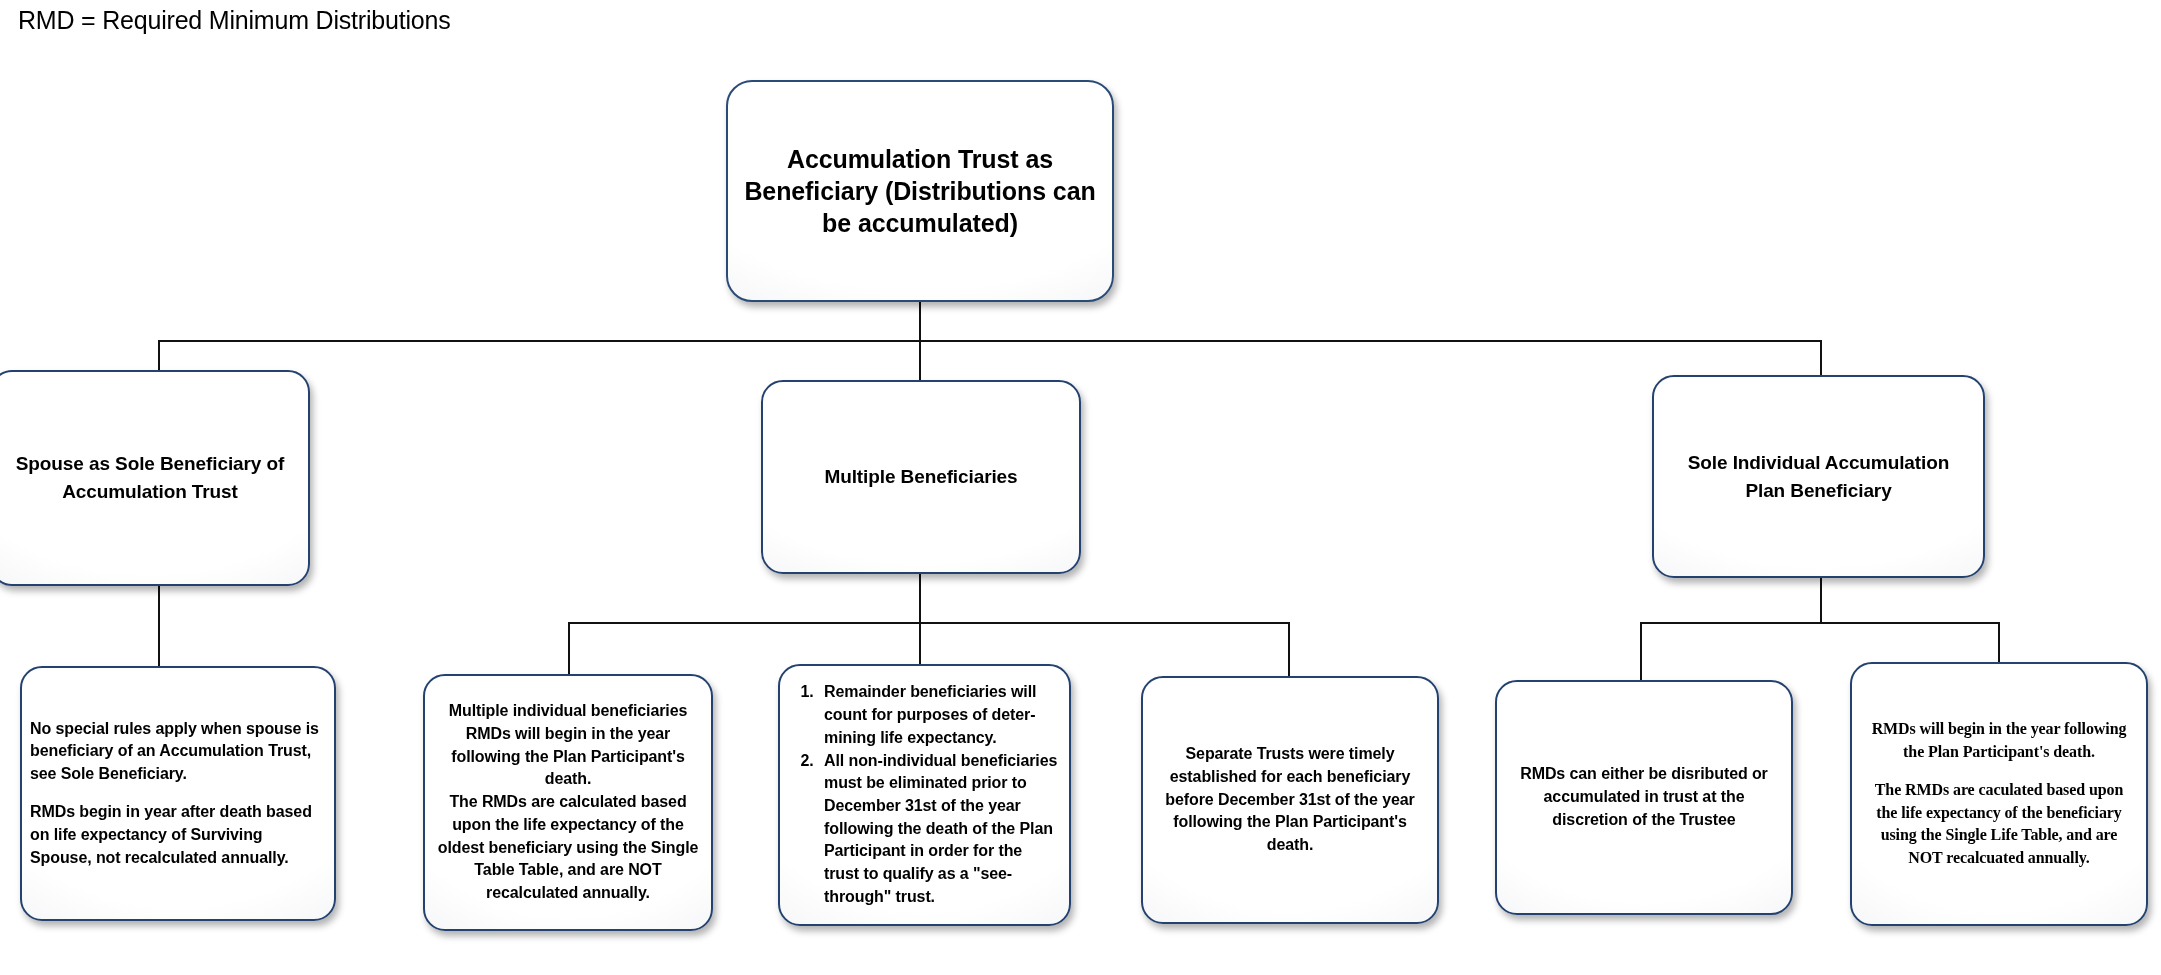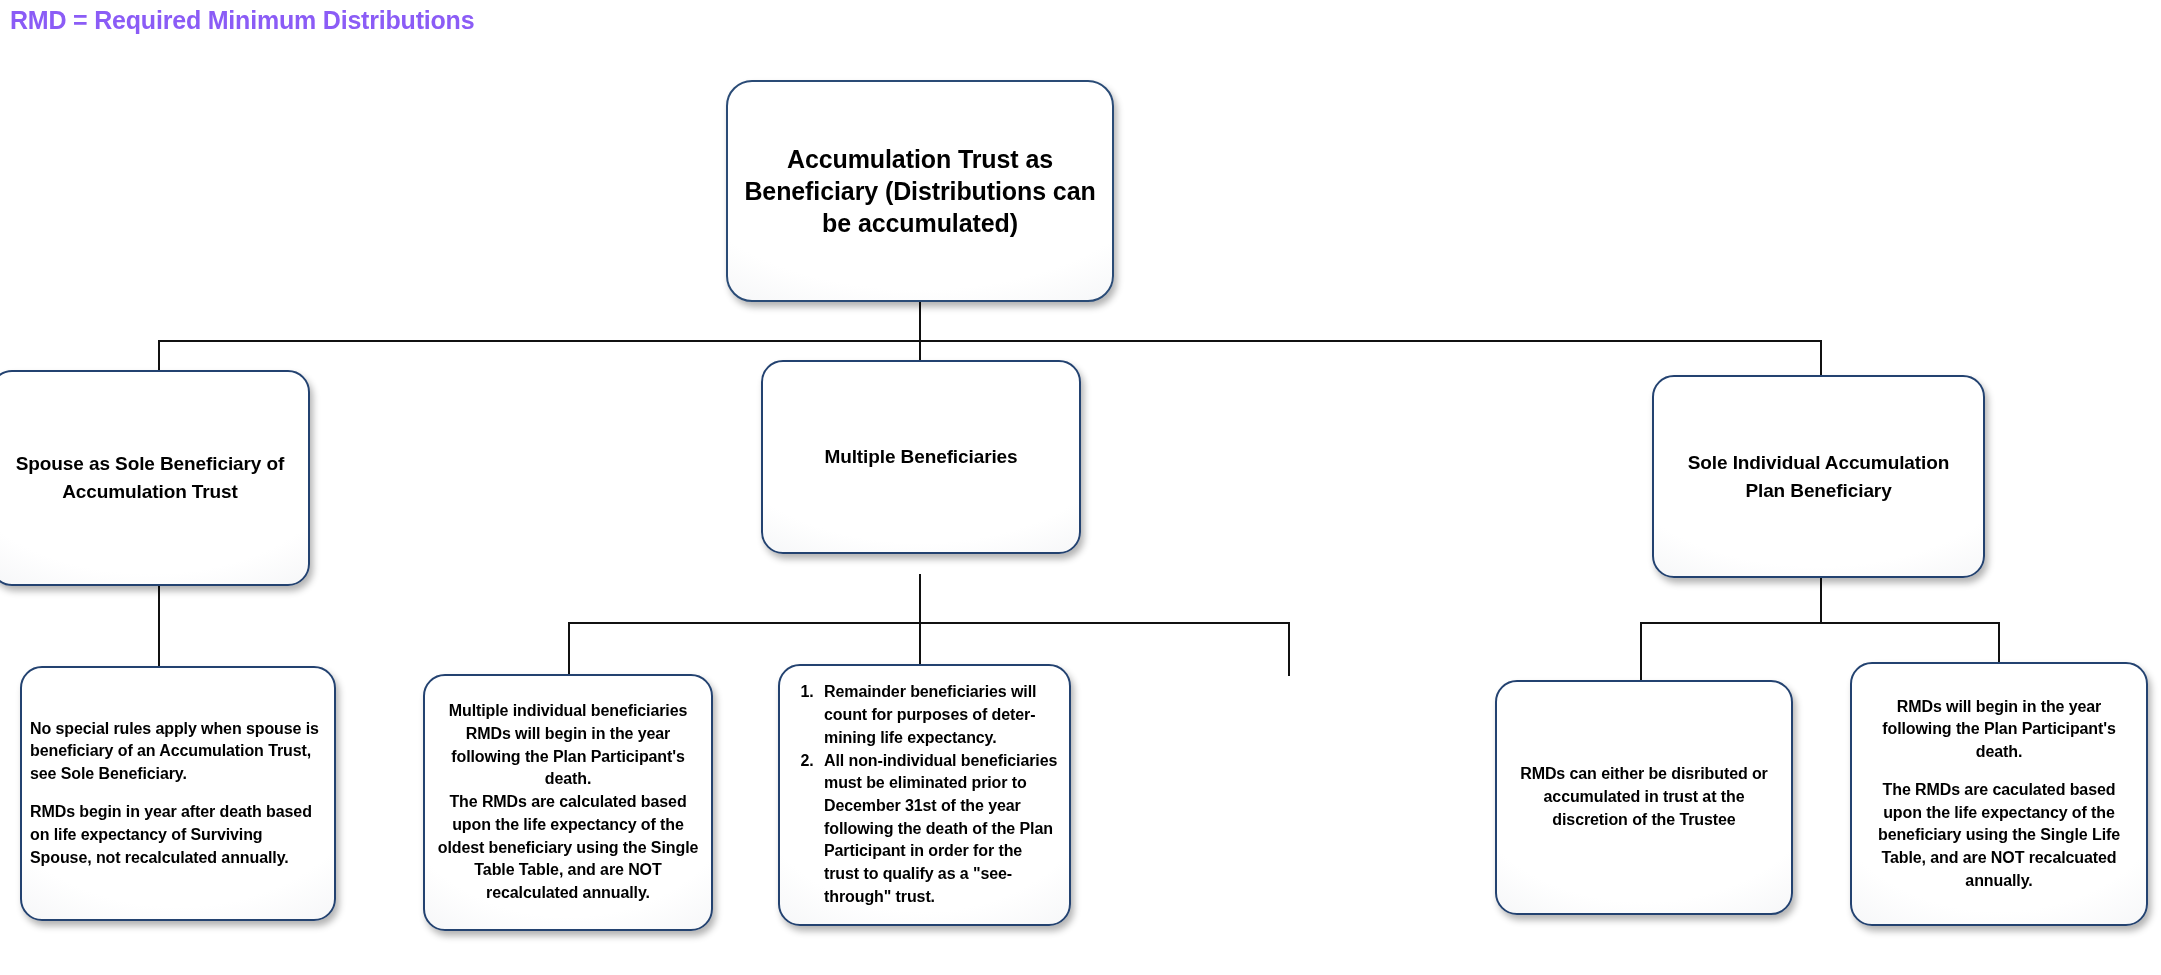--- a/index.html
+++ b/index.html
@@ -16,26 +16,26 @@
     position: relative;
     width: 2161px;
     height: 975px;
     overflow: hidden;
     background: #ffffff;
   }
 
   
   .chart-title {
     position: absolute;
-    left: 10px;
+    left: 18px;
     top: 6px;
     font-size: 25px;
-    font-weight: bold;
+    font-weight: normal;
     letter-spacing: -0.2px;
-    color: #8b5cf6;
+    color: #000000;
     white-space: nowrap;
   }
 
   
   .conn {
     position: absolute;
     background: #111111;
   }
   .conn.v { width: 2px; }
   .conn.h { height: 2px; }
@@ -139,21 +139,21 @@
   <div class="conn v" style="left:1998px; top:622px; height:40px;"></div>
 
   <div class="node root" style="left:726px; top:80px; width:388px; height:222px;">
     <div class="node-inner">Accumulation Trust as Beneficiary (Distributions can be accumulated)</div>
   </div>
 
   <div class="node level2" style="left:-10px; top:370px; width:320px; height:216px;">
     <div class="node-inner">Spouse as Sole Beneficiary of Accumulation  Trust</div>
   </div>
 
-  <div class="node level2" style="left:761px; top:360px; width:320px; height:194px;">
+  <div class="node level2" style="left:761px; top:380px; width:320px; height:194px;">
     <div class="node-inner">Multiple Beneficiaries</div>
   </div>
 
   <div class="node level2" style="left:1652px; top:375px; width:333px; height:203px;">
     <div class="node-inner">Sole Individual  Accumulation Plan Beneficiary</div>
   </div>
 
   <div class="node leaf left" style="left:20px; top:666px; width:316px; height:255px;">
     <div class="node-inner">
       <p class="para">No special rules apply when spouse is beneficiary of an Accumulation Trust, see Sole Beneficiary.</p>
@@ -170,27 +170,32 @@
 
   <div class="node leaf left" style="left:778px; top:664px; width:293px; height:262px;">
     <div class="node-inner">
       <ol class="numlist">
         <li>Remainder beneficiaries will count for purposes of deter-mining life expectancy.</li>
         <li>All non-individual beneficiaries must be eliminated prior to December 31st of the year following the death of the Plan Participant in order for the trust to qualify as a  "see-through" trust.</li>
       </ol>
     </div>
   </div>
 
+  <div class="node leaf center" style="left:1141px; top:676px; width:298px; height:248px;">
+    <div class="node-inner">
+      <p class="para">Separate Trusts were timely established for each beneficiary before December 31st of the year following the Plan Participant's death.</p>
+    </div>
+  </div>
 
   <div class="node leaf center" style="left:1495px; top:680px; width:298px; height:235px;">
     <div class="node-inner">
       <p class="para">RMDs can either be disributed or accumulated in trust at the discretion of the Trustee</p>
     </div>
   </div>
 
-  <div class="node leaf center" style="left:1850px; top:662px; width:298px; height:264px;">
+  <div class="node leaf center" style="left:1850px; top:662px; width:298px; height:264px;font-family:Liberation Serif, serif;">
     <div class="node-inner">
       <p class="para">RMDs will begin in the year following the Plan Participant's death.</p>
       <p class="para">The RMDs are caculated based upon the life expectancy of the beneficiary using the Single Life Table, and are NOT recalcuated annually.</p>
     </div>
   </div>
 
 </div>
 
 </body></html>

